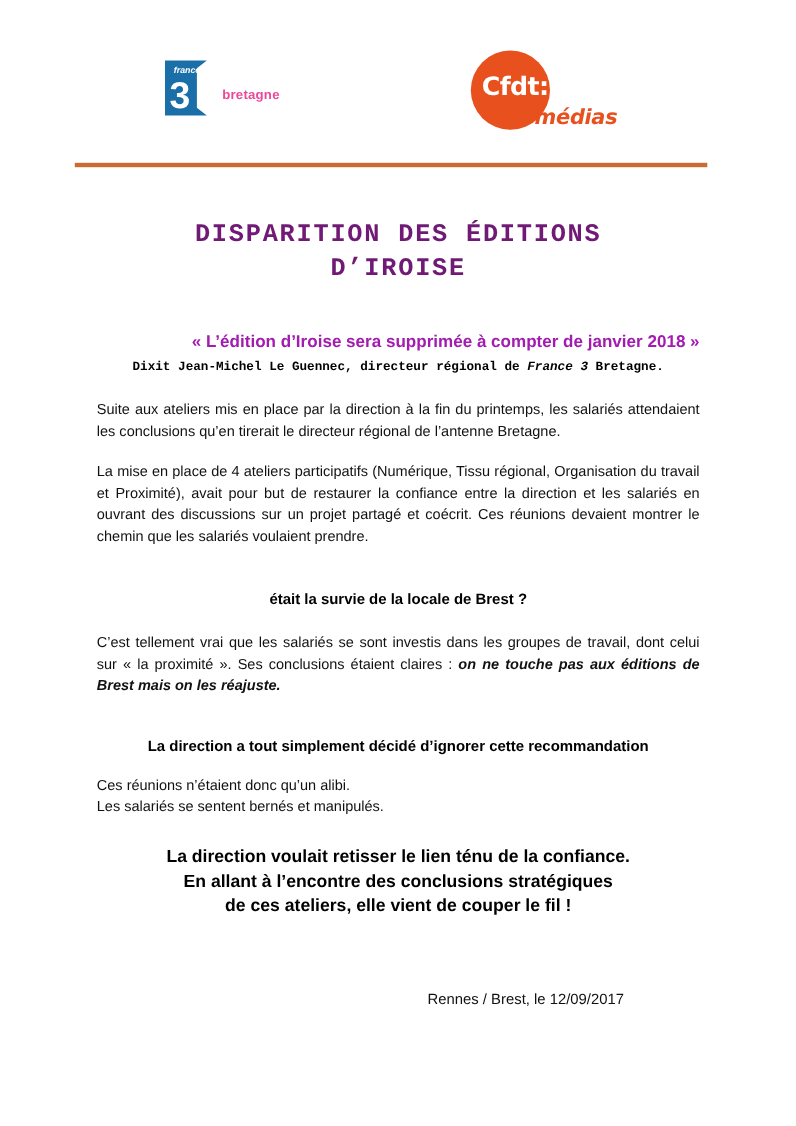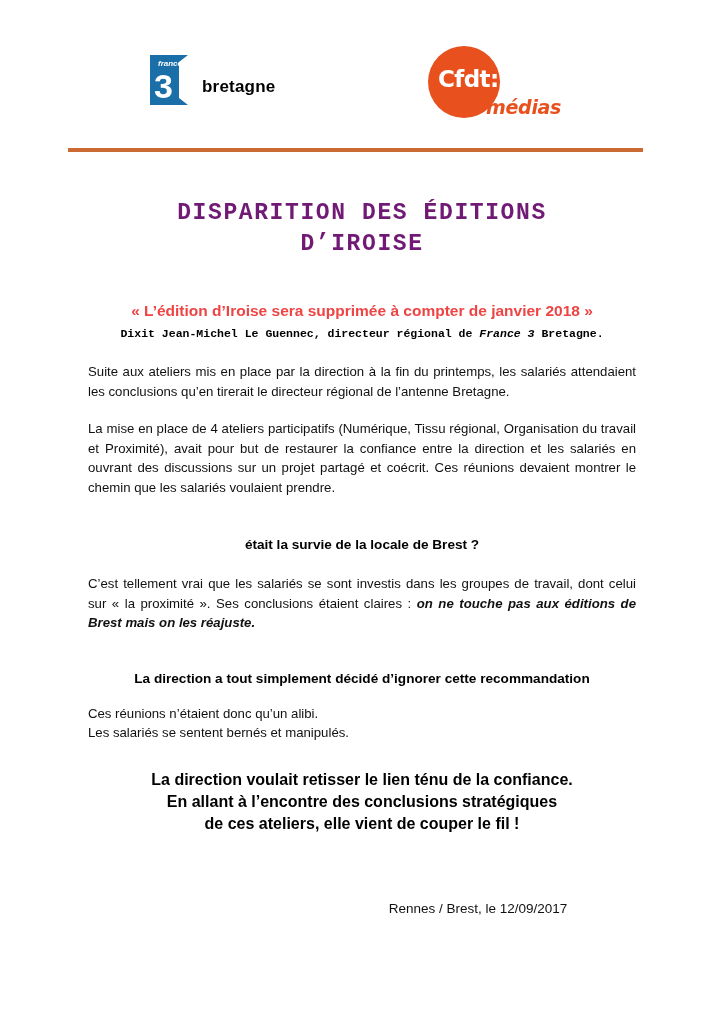--- a/index.html
+++ b/index.html
@@ -41,23 +41,23 @@
   }
   .f3-mark {
     position: relative;
     width: 44px;
     height: 54px;
   }
   .f3-mark svg { display: block; }
   .f3-word {
     margin-left: 10px;
     font-family: "Liberation Sans", sans-serif;
-    font-size: 17px;
-    font-weight: bold;
-    color: #000000;
+    font-size: 12px;
+    font-weight: bold;
+    color: #ec4899;
     letter-spacing: 0.2px;
     line-height: 1;
     padding-top: 12px;
   }
 
   .logo-cfdt {
     position: absolute;
     left: 428px;
     top: 46px;
     width: 140px;
@@ -123,25 +123,25 @@
 
   
   .content {
     position: absolute;
     left: 88px;
     top: 300px;
     width: 548px;
   }
 
   .quote-line {
-    text-align: center;
+    text-align: right;
     font-family: "Liberation Sans", sans-serif;
     font-size: 15.5px;
     font-weight: bold;
-    color: #ef4444;
+    color: #a21caf;
     line-height: 22px;
     margin: 0 0 4px 0;
   }
   .dixit-line {
     text-align: center;
     font-family: "Liberation Mono", "DejaVu Sans Mono", monospace;
     font-size: 11.5px;
     font-weight: bold;
     color: #000000;
     line-height: 16px;

